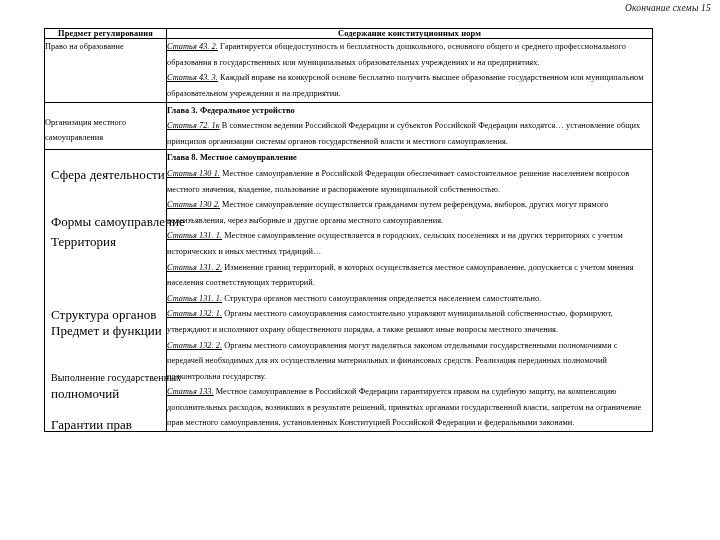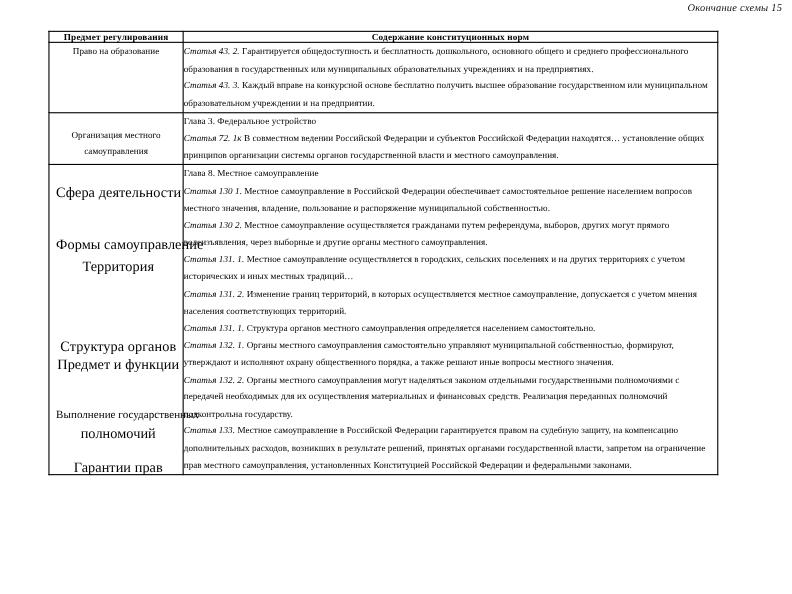--- a/index.html
+++ b/index.html
@@ -59,21 +59,20 @@
     line-height: 1.1;
     letter-spacing: 0.15px;
   }
 
   
   td.subject {
     font-size: 8.3px;
     line-height: 15.6px;
     padding: 5px 4px 4px 6px;
     letter-spacing: 0.05px;
-    text-align: center;
   }
   td.content {
     font-size: 8.3px;
     line-height: 15.6px;
     padding: 5px 6px 4px 6px;
     letter-spacing: 0.05px;
     text-align: left;
   }
 
   
@@ -84,27 +83,28 @@
   .subj-line {
     position: absolute;
     left: 6px;
     right: 2px;
     font-size: 13px;
     line-height: 15.6px;
     white-space: nowrap;
   }
 
   .chapter {
-    font-weight: normal;
+    font-weight: bold;
     font-size: 8.4px;
     display: block;
     line-height: 15.6px;
   }
   .art {
     font-style: italic;
+    text-decoration: underline;
   }
   p.para {
     margin: 0;
     padding: 0;
     text-indent: 0;
   }
 
   
   .scan {
     filter: none;

